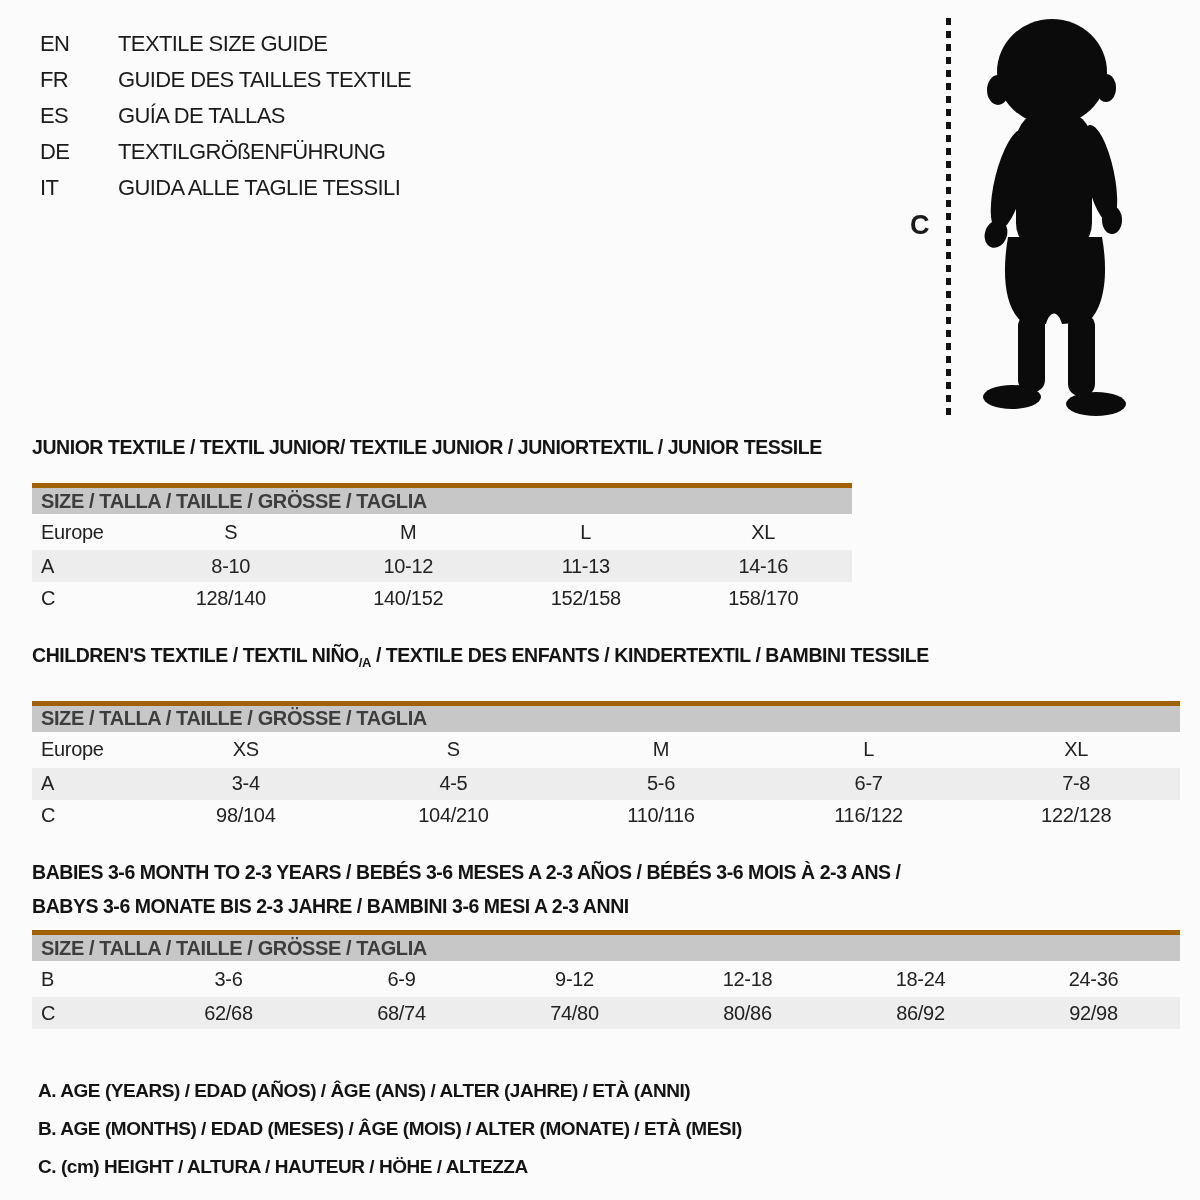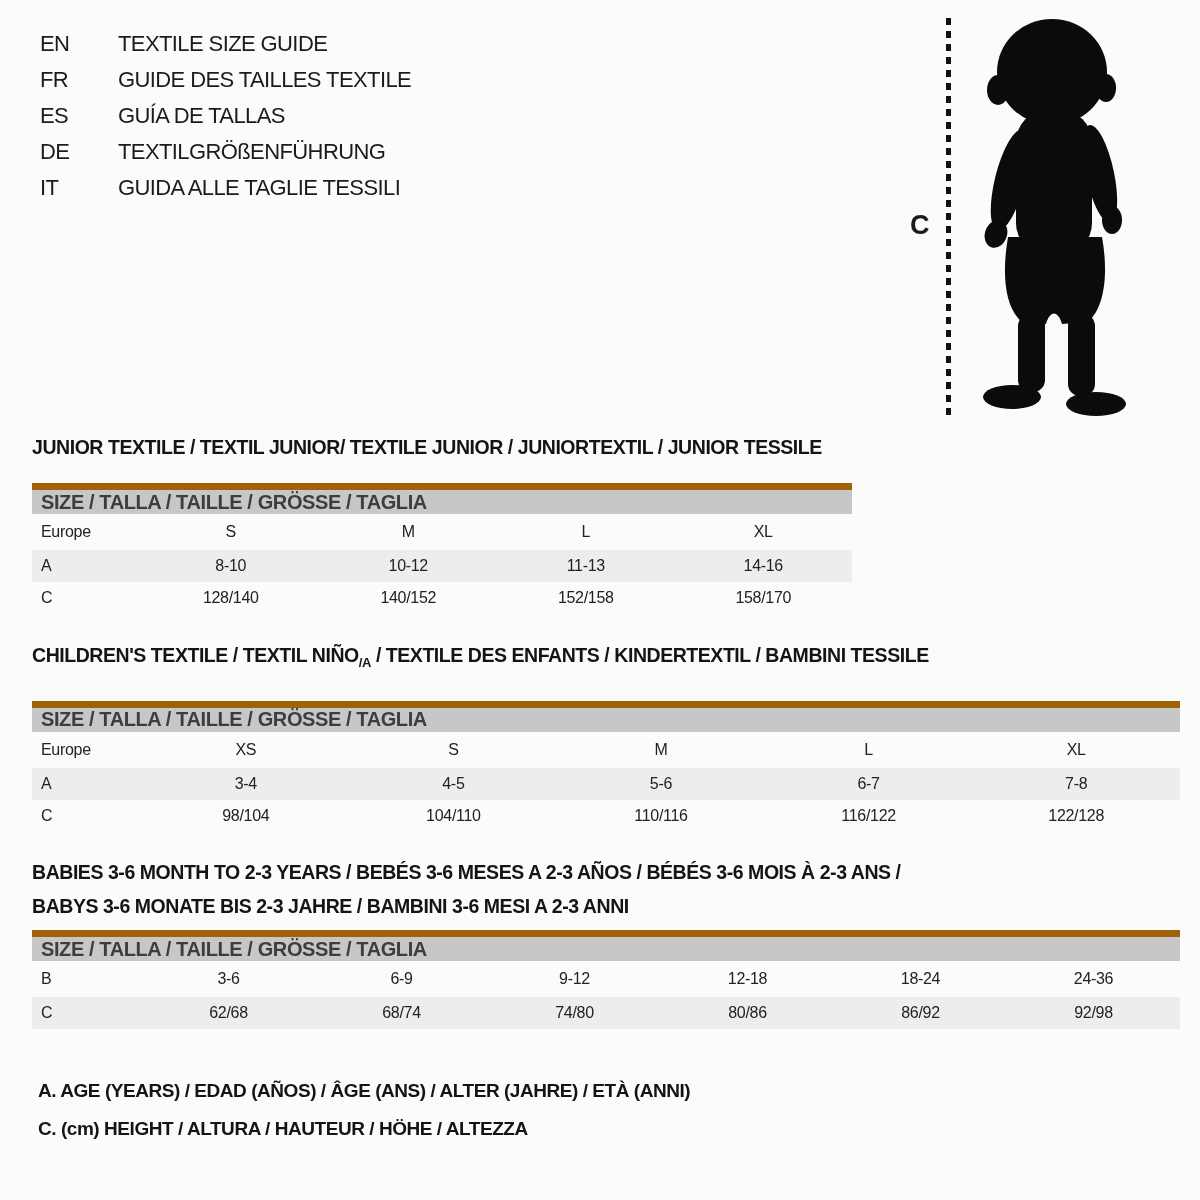--- a/index.html
+++ b/index.html
@@ -22,25 +22,25 @@
     background:repeating-linear-gradient(to bottom,#121212 0 7px,transparent 7px 13px);
   }
   .measure-label { position:absolute; left:910px; top:210px; font-weight:700; font-size:27px; letter-spacing:-0.5px; }
   .baby-svg { position:absolute; left:966px; top:12px; }
 
   
   .section { position:absolute; left:32px; }
   .sec-title { font-weight:700; font-size:19.5px; letter-spacing:-0.45px; line-height:22px; white-space:nowrap; color:#141414; }
   .sec-title .sub { font-size:13px; vertical-align:sub; }
   .size-bar {
-    background:#c7c7c7; border-top:7px solid #a16207; height:31px;
+    background:#c7c7c7; border-top:5px solid #a16207; height:31px;
     display:flex; align-items:center; padding-left:9px;
     font-weight:700; font-size:20px; color:#3d3d3d; letter-spacing:-0.4px;
   }
-  .trow { display:flex; height:32px; align-items:center; font-size:16px; letter-spacing:-0.3px; color:#222; white-space:nowrap; }
+  .trow { display:flex; height:32px; align-items:center; font-size:20px; letter-spacing:-0.3px; color:#222; white-space:nowrap; }
   .trow.first { height:36px; }
   .trow.shaded { background:#ededed; }
   .trow .lbl { width:110px; padding-left:9px; }
   .trow .val { flex:1; text-align:center; }
 
   .section-0 { top:436px; width:820px; }
   .section-0 .size-bar { margin-top:25px; }
   .section-1 { top:644px; width:1148px; }
   .section-1 .size-bar { margin-top:27px; }
   .section-2 { top:855px; width:1148px; }
@@ -144,21 +144,21 @@
           <div class="lbl">A</div>
           <div class="val">3-4</div>
           <div class="val">4-5</div>
           <div class="val">5-6</div>
           <div class="val">6-7</div>
           <div class="val">7-8</div>
         </div>
         <div class="trow">
           <div class="lbl">C</div>
           <div class="val">98/104</div>
-          <div class="val">104/110</div>
+          <div class="val">104/210</div>
           <div class="val">110/116</div>
           <div class="val">116/122</div>
           <div class="val">122/128</div>
         </div>
       </section>
       <section class="section section-2">
         <div class="sec-title">
           <div class="title-line"><span>BABIES 3-6 MONTH TO 2-3 YEARS / BEBÉS 3-6 MESES A 2-3 AÑOS / BÉBÉS 3-6 MOIS À 2-3 ANS /</span></div>
           <div class="title-line"><span>BABYS 3-6 MONATE BIS 2-3 JAHRE / BAMBINI 3-6 MESI A 2-3 ANNI</span></div>
         </div>
@@ -179,16 +179,17 @@
           <div class="val">74/80</div>
           <div class="val">80/86</div>
           <div class="val">86/92</div>
           <div class="val">92/98</div>
         </div>
       </section>
     </div>
 
   <div class="legend">
       <div class="legend-line">A. AGE (YEARS) / EDAD (AÑOS) / ÂGE (ANS) / ALTER (JAHRE) / ETÀ (ANNI)</div>
+      <div class="legend-line">B. AGE (MONTHS) / EDAD (MESES) / ÂGE (MOIS) / ALTER (MONATE) / ETÀ (MESI)</div>
       <div class="legend-line">C. (cm) HEIGHT / ALTURA / HAUTEUR / HÖHE / ALTEZZA</div>
     </div>
 
 </div>
 
 </body></html>

